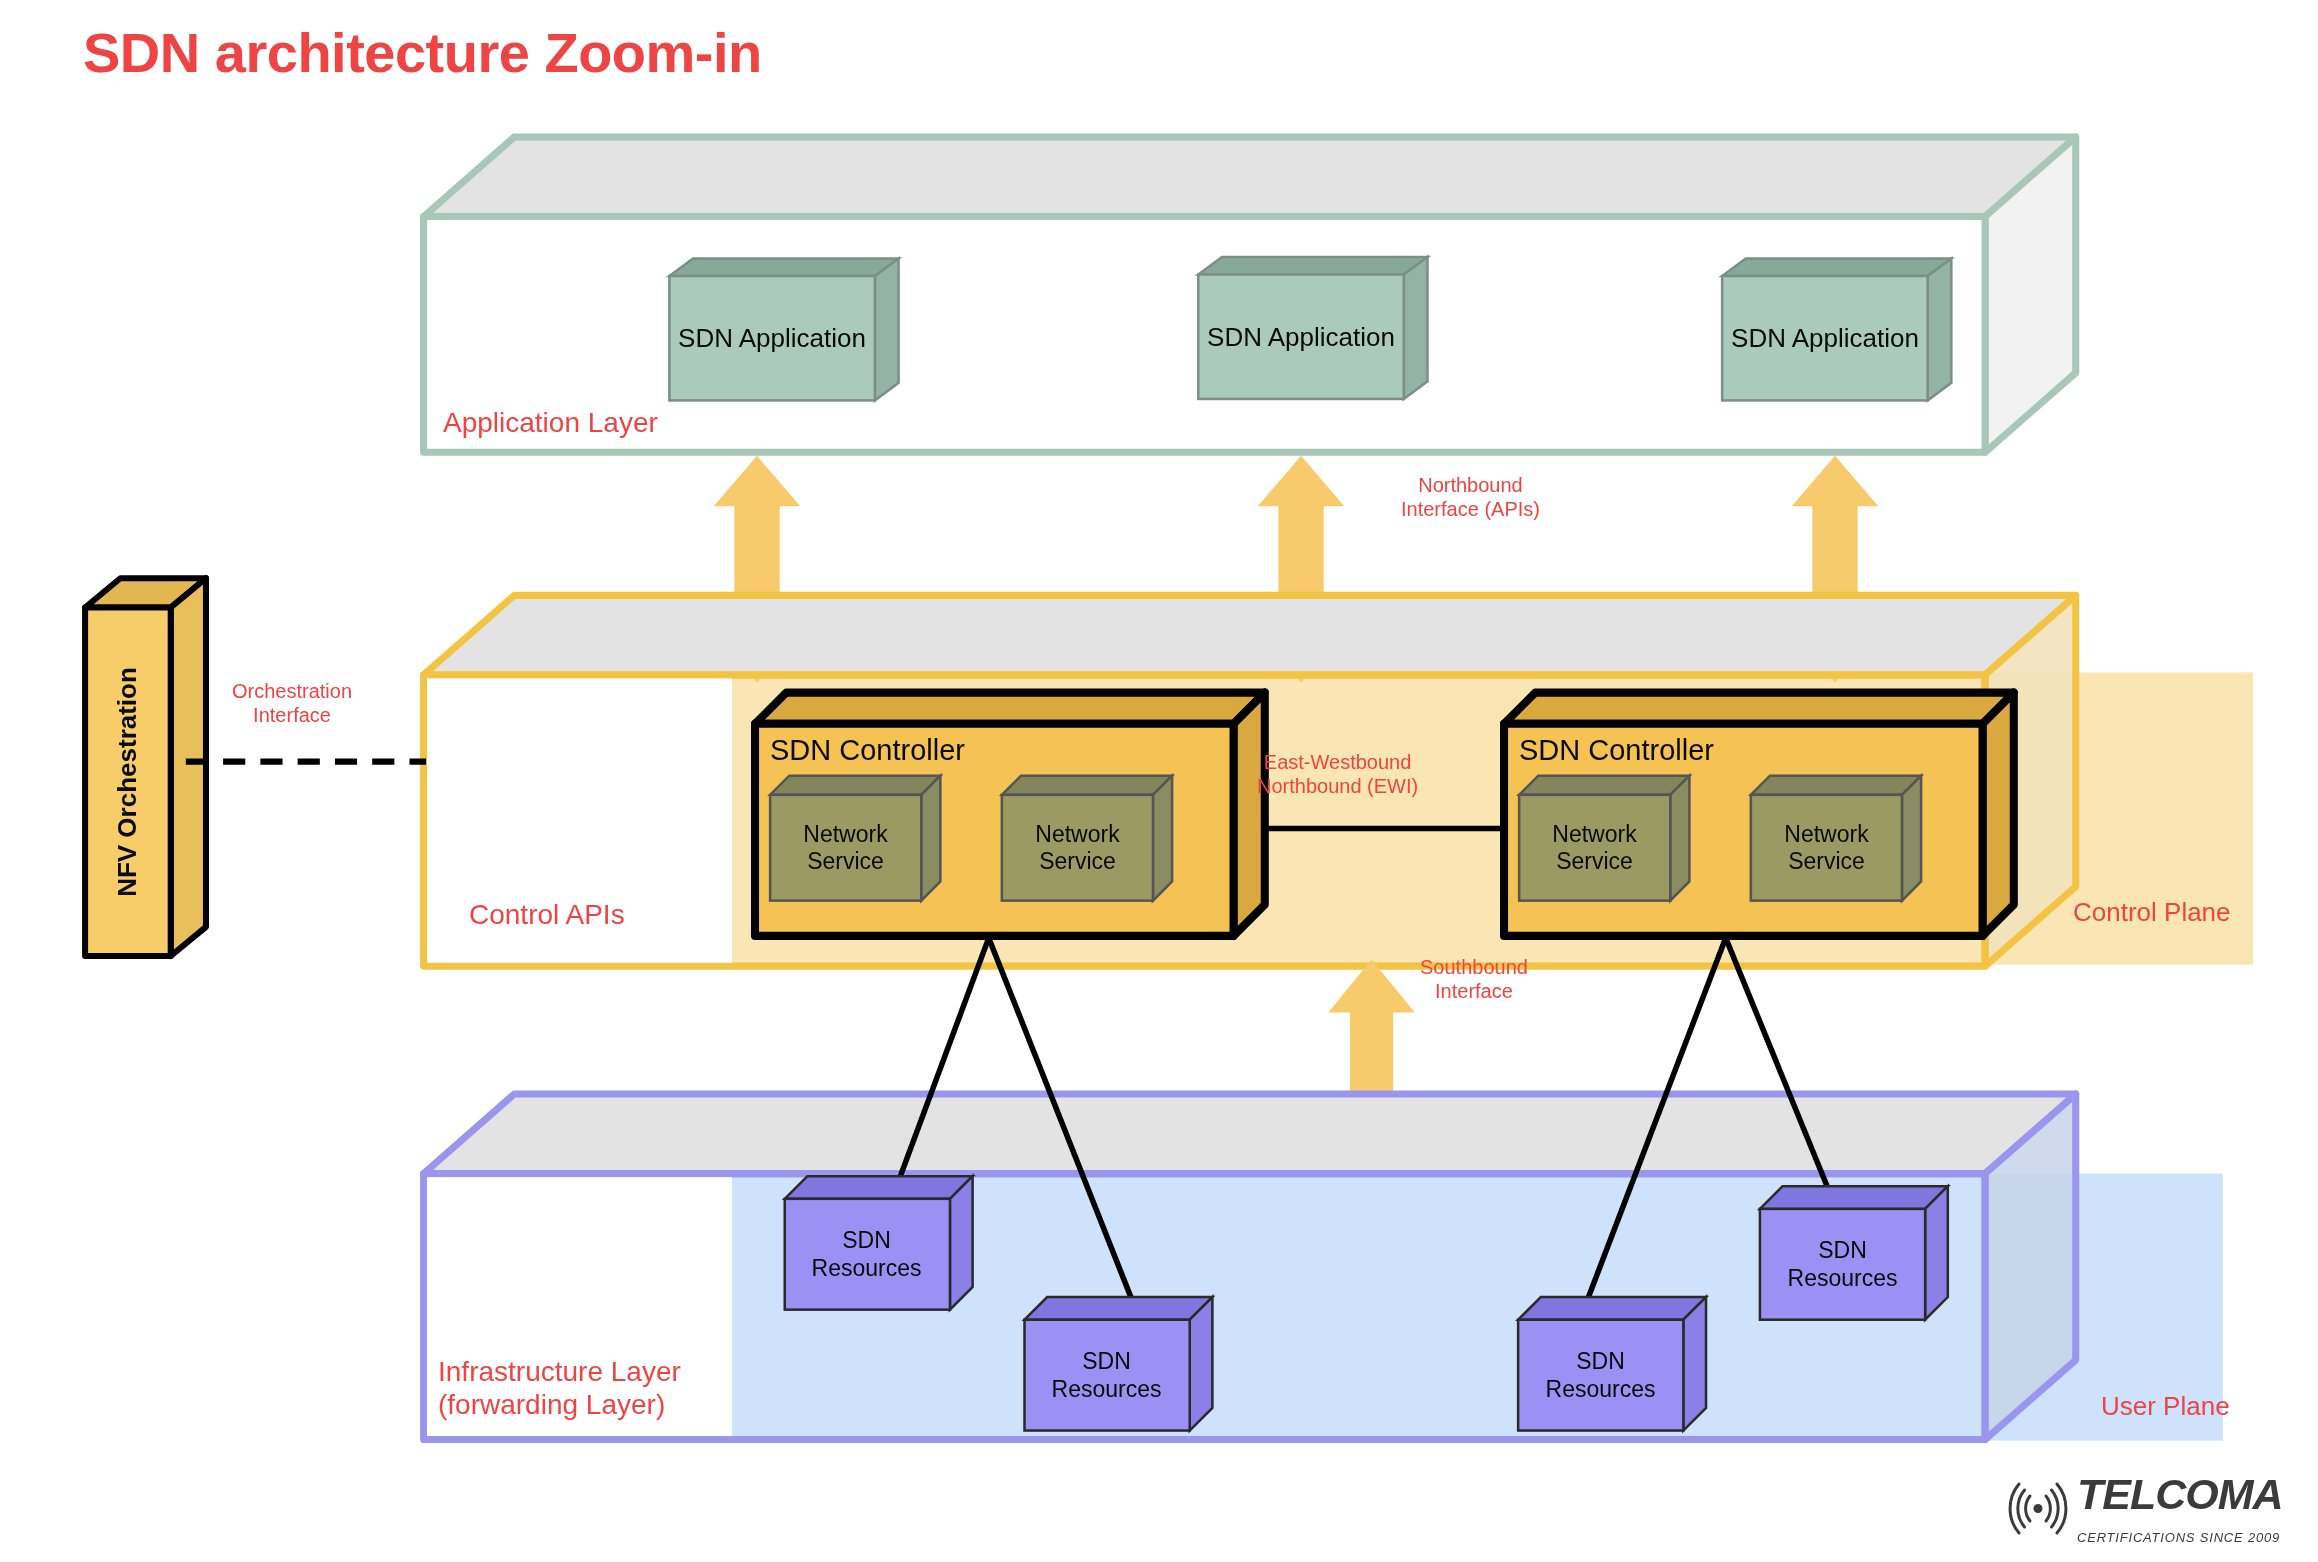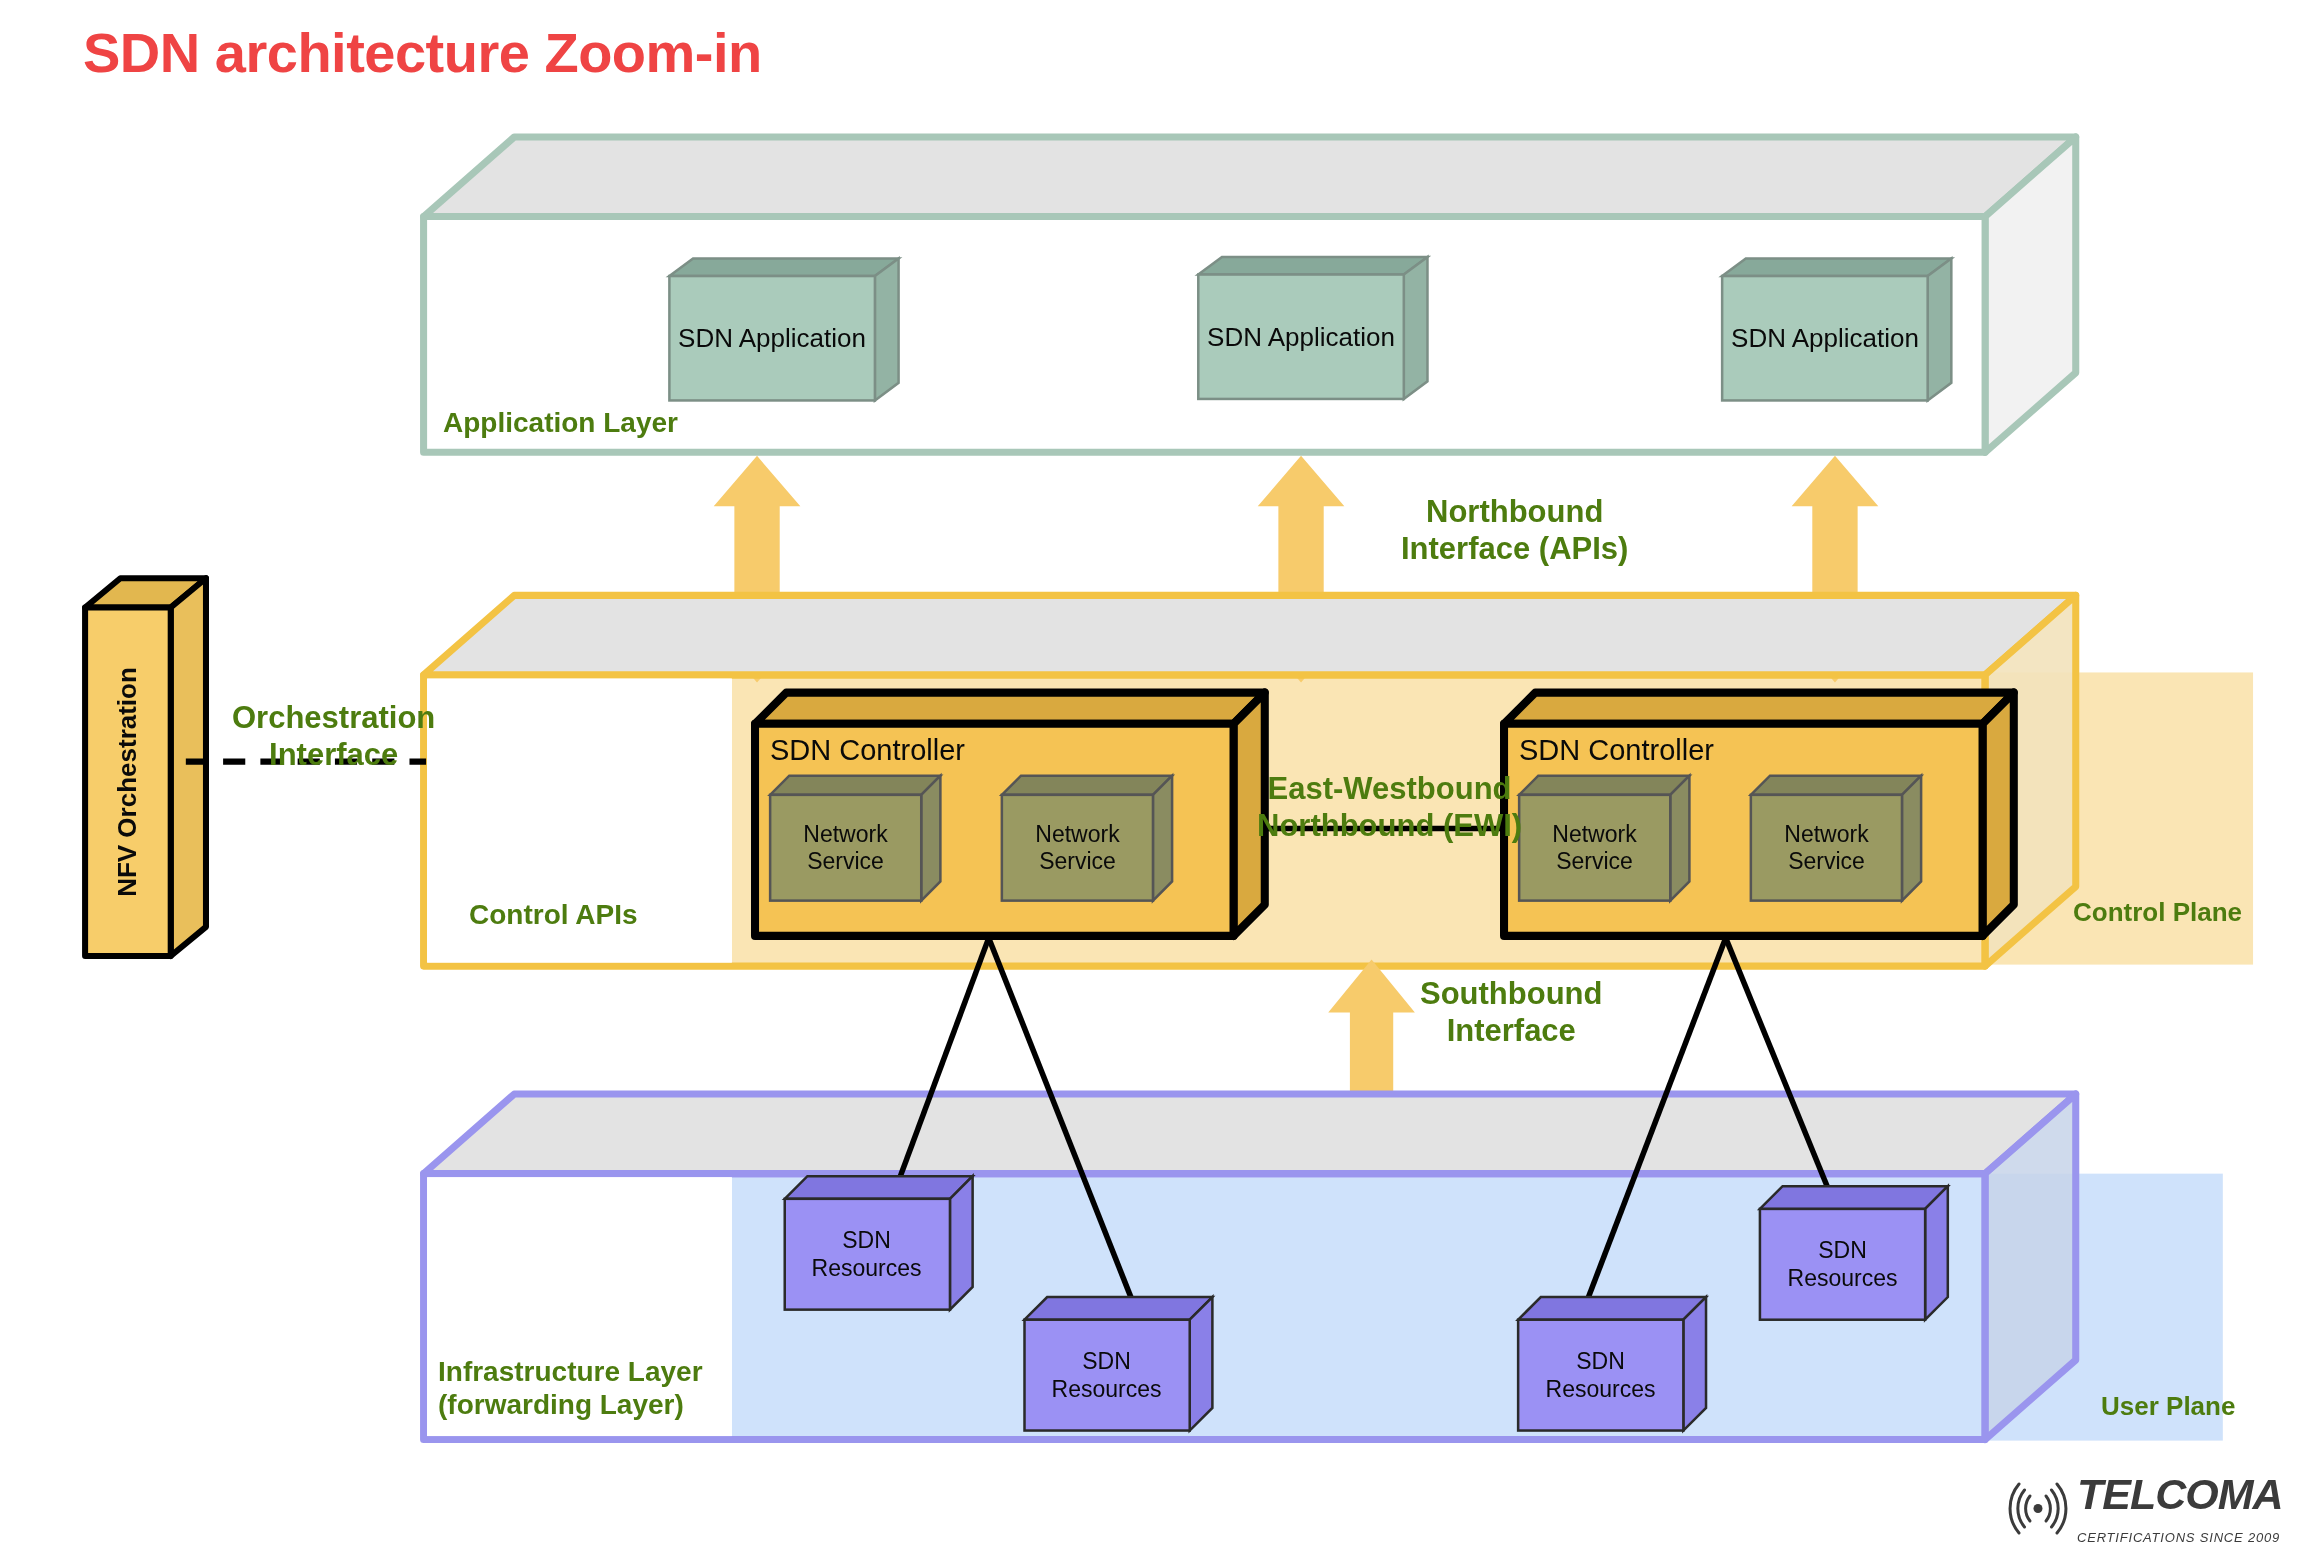--- a/index.html
+++ b/index.html
@@ -5,25 +5,25 @@
   html,body{margin:0;padding:0;background:#ffffff;}
   body{width:2319px;height:1562px;position:relative;overflow:hidden;
        font-family:"Liberation Sans",sans-serif;color:#000;}
   .root{position:absolute;inset:0;}
   svg.stage{position:absolute;left:0;top:0;width:2319px;height:1562px;}
 
   .ttl{position:absolute;left:83px;top:20px;font-size:56px;font-weight:700;
        letter-spacing:-0.5px;color:#ef4444;white-space:nowrap;
        font-family:"Liberation Sans",sans-serif;}
 
-  .lbl{position:absolute;color:#4d7c0f;font-weight:700;white-space:pre;
+  .lbl{position:absolute;color:#ef4444;font-weight:400;white-space:pre;
        line-height:1.18;font-family:"Liberation Sans",sans-serif;}
 
   .layerName{font-size:28px;}
-  .ifaceName{font-size:31px;text-align:center;margin-top:20px;}
+  .ifaceName{font-size:20px;text-align:center;}
   .planeName{font-size:26px;}
   .boxtxt{position:absolute;display:flex;align-items:center;justify-content:center;
           text-align:center;font-weight:400;color:#0a0a0a;line-height:1.18;
           font-family:"Liberation Sans",sans-serif;pointer-events:none;}
 
   .nfvtxt{position:absolute;font-size:26px;font-weight:700;color:#0a0a0a;
           transform-origin:center center;white-space:nowrap;
           font-family:"Liberation Sans",sans-serif;}
 
   .logoWrap{position:absolute;left:2008px;top:1476px;width:282px;height:65px;

